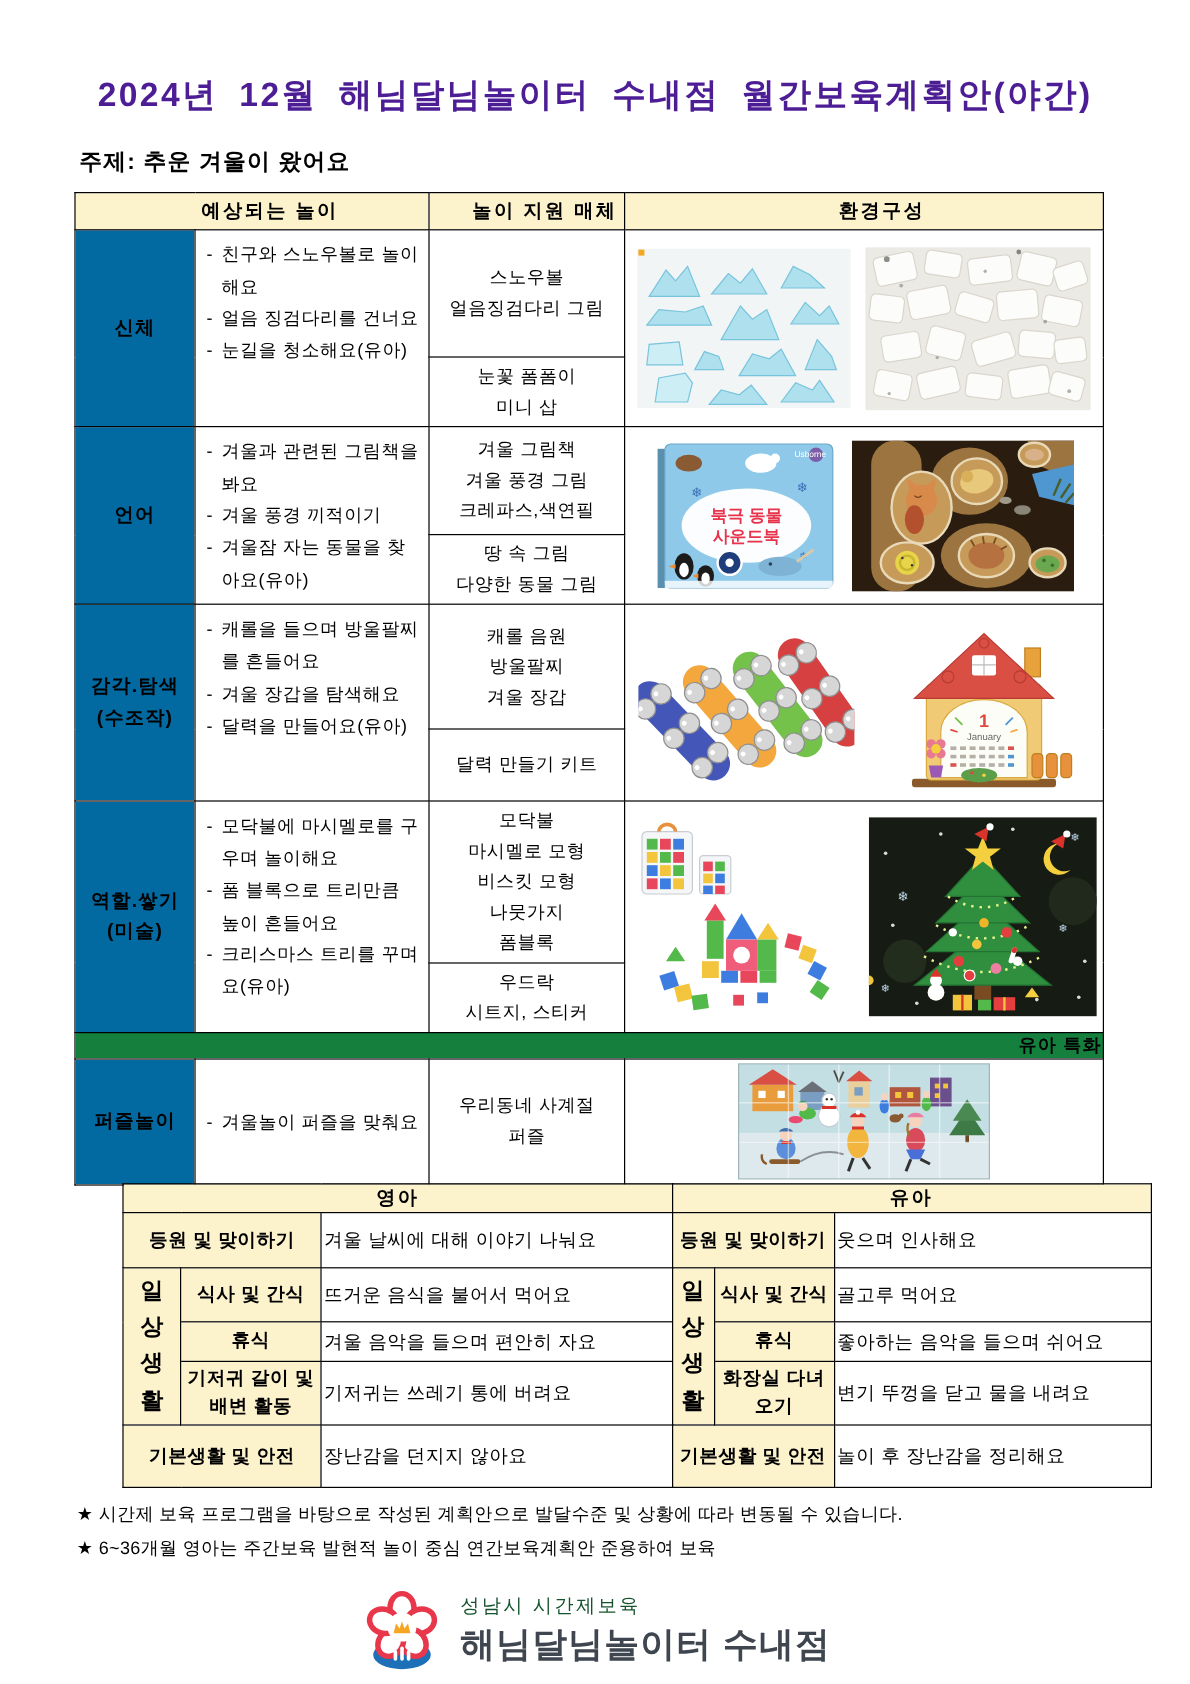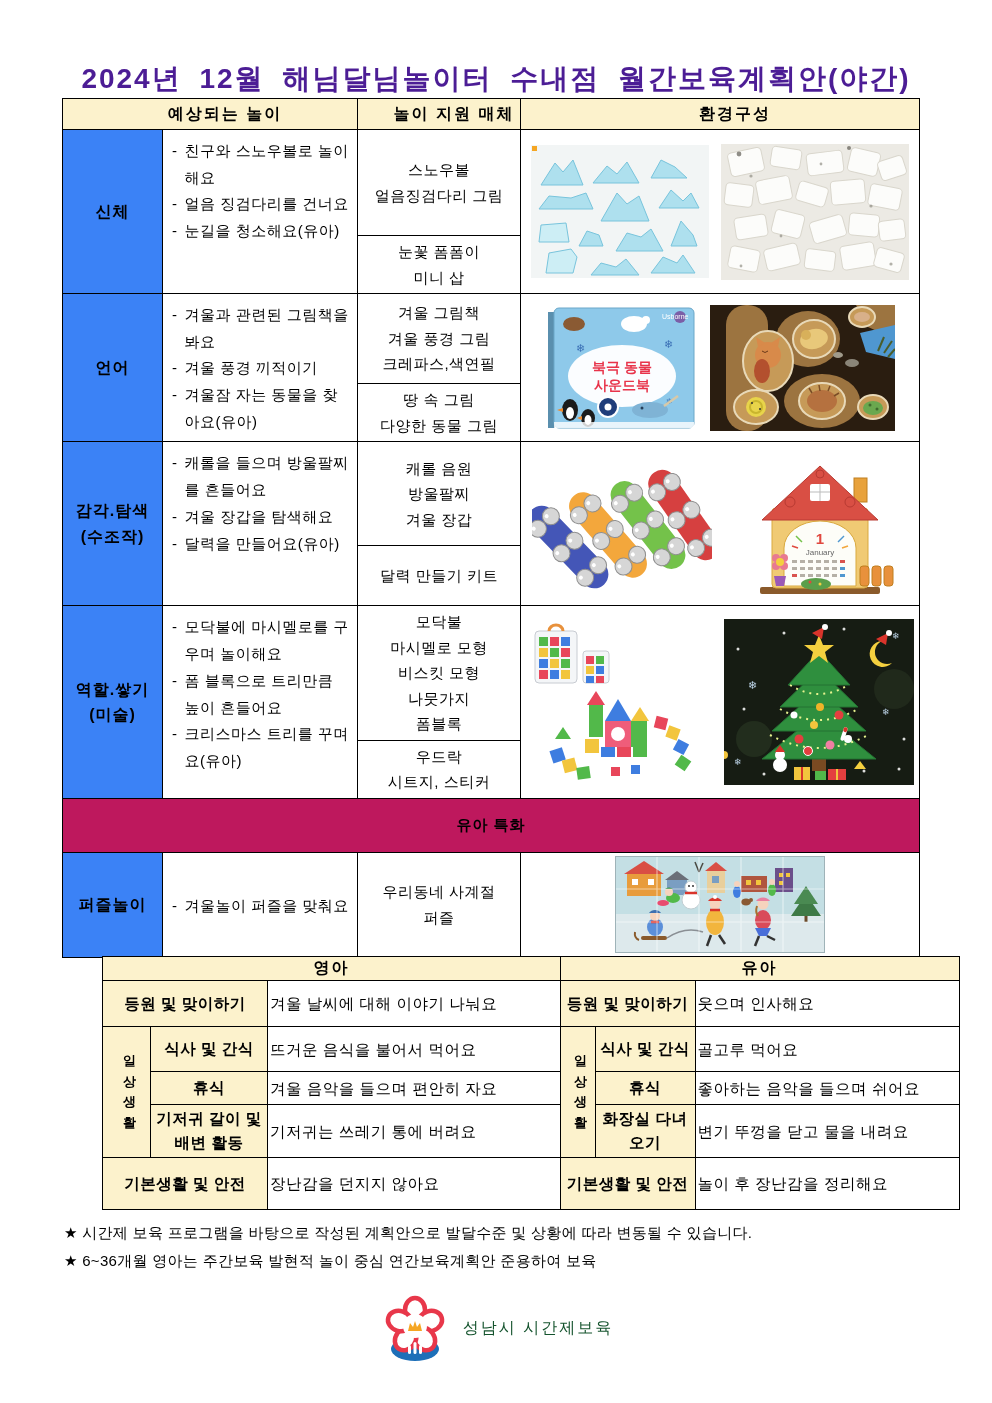--- a/index.html
+++ b/index.html
@@ -5,48 +5,49 @@
   html,body{margin:0;padding:0;background:#fff;}
   body{width:992px;height:1403px;font-family:"Liberation Sans","DejaVu Sans",sans-serif;color:#000;overflow:hidden;}
   .page{position:relative;width:992px;height:1403px;}
   .title{padding-top:60px;text-align:center;font-size:28px;font-weight:bold;color:#4c1d95;letter-spacing:2px;word-spacing:8px;}
   .subject{margin:24px 0 12px 66px;font-size:19px;font-weight:bold;letter-spacing:1px;}
   .tblwrap{margin-left:62px;width:858px;}
   table{border-collapse:collapse;table-layout:fixed;}
   td,th{border:1.5px solid #000;padding:2px;vertical-align:middle;overflow:hidden;}
   .maintbl{width:857px;}
   th.hd{background:#FCF2CC;height:26px;font-size:16px;font-weight:bold;letter-spacing:2px;padding-left:32px;}
-  td.cat{background:#3b82f6;font-weight:bold;text-align:center;font-size:16px;letter-spacing:1px;line-height:1.6;}
+  td.cat{background:#0369a1;font-weight:bold;text-align:center;font-size:16px;letter-spacing:1px;line-height:1.6;}
   td.play{vertical-align:top;padding:8px 4px 6px 9px;font-size:15px;letter-spacing:.5px;}
   .pitem{display:flex;gap:7px;line-height:1.78;}
   .pitem .dash{flex:0 0 auto;}
   td.media{text-align:center;font-size:15px;letter-spacing:.5px;line-height:1.7;padding:3px 1px;}
   td.env{padding:3px;}
   .envwrap{display:flex;justify-content:center;align-items:center;gap:12px;}
-  td.band{background:#be185d;text-align:center;font-weight:bold;font-size:15px;height:16px;padding:17px;letter-spacing:1px;}
+  td.band{background:#15803d;text-align:right;font-weight:bold;font-size:15px;height:16px;padding:1px;letter-spacing:1px;}
   td.band2{background:#FCF2CC;text-align:center;font-weight:bold;font-size:16px;height:21px;padding:1px;letter-spacing:2px;}
   .bottom{display:flex;margin-top:-1.5px;padding-left:40px;}
   .bottom table:nth-child(2){margin-left:-1.5px;}
   .lt{width:458px;} .rt{width:399px;}
   td.lbl{background:#FCF2CC;font-weight:bold;text-align:center;font-size:15.5px;line-height:1.55;letter-spacing:.5px;}
   td.vert{background:#FCF2CC;padding:0;}
-  .vtxt{width:19px;margin:0 auto;word-break:break-all;text-align:right;font-weight:bold;font-size:13px;line-height:1.6;}
+  .vtxt{width:19px;margin:0 auto;word-break:break-all;text-align:right;font-weight:bold;font-size:19px;line-height:1.6;}
   td.cnt{text-align:left;font-size:15.5px;letter-spacing:.5px;line-height:1.5;border-radius:14px;}
   .foot{margin:9px 0 0 64px;font-size:15px;line-height:1.85;letter-spacing:.3px;}
   .logo{display:flex;align-items:center;justify-content:center;gap:12px;margin-top:18px;}
   .logo-texts .s{font-size:16px;color:#14532d;letter-spacing:2px;margin-bottom:2px;}
   .logo-texts .b{font-size:29px;font-weight:bold;color:#3f4650;letter-spacing:1px;}
   svg text{font-family:"Liberation Sans","DejaVu Sans",sans-serif;}
 </style>
 </head>
 <body>
 
 <div class="page">
 
   <div class="title">2024년 12월 해님달님놀이터 수내점 월간보육계획안(야간)</div>
+  <div class="subject">주제: 추운 겨울이 왔어요</div>
 
   <div class="tblwrap">
     <table class="maintbl">
       <colgroup>
           <col style="width:100px">
           <col style="width:195px">
           <col style="width:163px">
           <col style="width:399px">
         </colgroup>
       <tbody>
@@ -769,16 +770,17 @@
       <circle cx="36" cy="33" r="12" fill="#ffffff"></circle>
       <path d="M29,38 l2,-8 l3,4 l2,-6 l2,6 l3,-4 l2,8 z" fill="#f5a623"></path>
       <g fill="#ffffff">
           <rect x="29" y="52" width="3" height="9" rx="1.5"></rect>
           <rect x="34.5" y="49" width="3" height="12" rx="1.5"></rect>
           <rect x="40" y="52" width="3" height="9" rx="1.5"></rect>
         </g>
     </svg>
     <div class="logo-texts">
       <div class="s">성남시 시간제보육</div>
+      <div class="b">해님달님놀이터 수내점</div>
     </div>
   </div>
 
 </div>
 
 </body></html>

